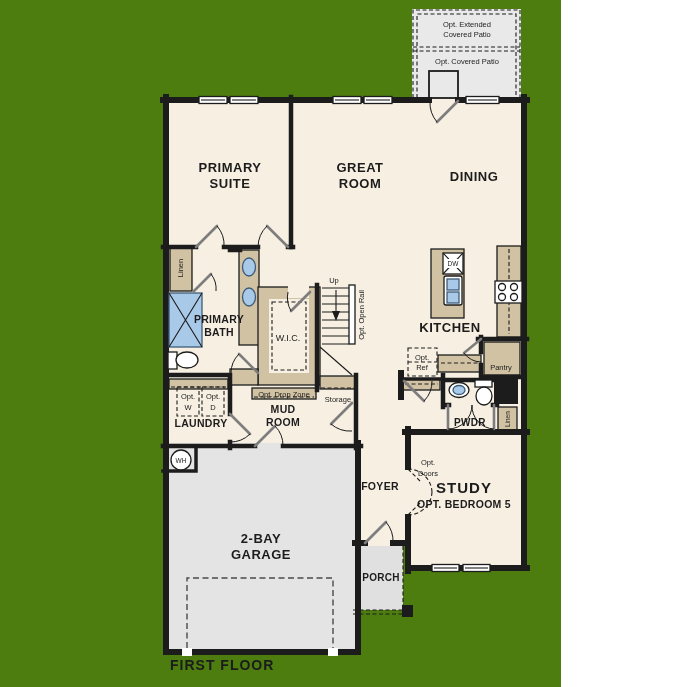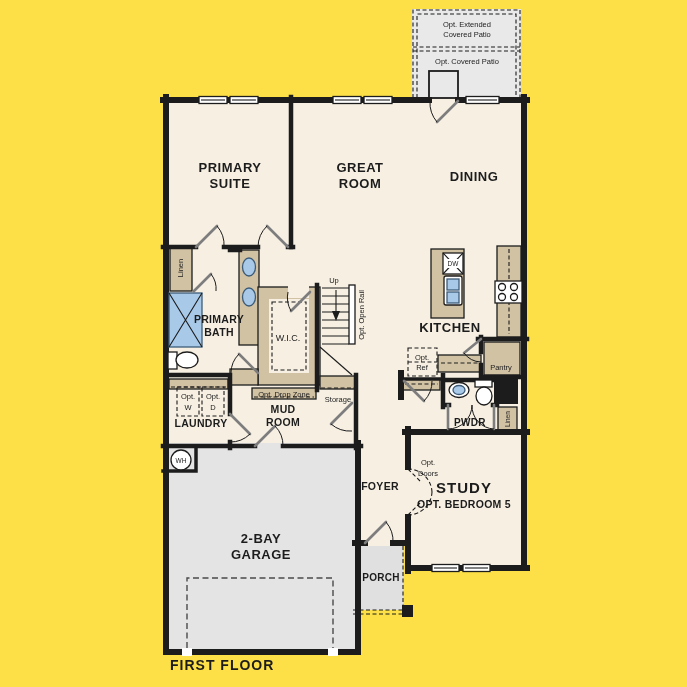--- a/index.html
+++ b/index.html
@@ -1,16 +1,16 @@
 <!DOCTYPE html>
 <html><head>
 <meta charset="utf-8">
 <style>
   html,body{margin:0;padding:0;background:#ffffff;}
-  .page{width:687px;height:687px;position:relative;background:#fde047;}
+  .page{width:561px;height:687px;position:relative;background:#4d7c0f;}
   svg{display:block;}
   .wall{stroke:#1c1c1c;fill:none;}
   .w6{stroke-width:6;stroke-linecap:square;}
   .w5{stroke-width:4.5;stroke-linecap:square;}
   .w4{stroke-width:3.5;stroke-linecap:square;}
   .tan{fill:#d2c2a4;stroke:#1c1c1c;stroke-width:1.3;}
   .blue{fill:#a9c9e9;stroke:#3d5c78;stroke-width:1.3;}
   .wht{fill:#ffffff;stroke:#1c1c1c;stroke-width:1.3;}
   .dash{fill:none;stroke:#1c1c1c;stroke-width:1.1;stroke-dasharray:4,2.5;}
   .dashg{fill:none;stroke:#4a4a4a;stroke-width:1.4;stroke-dasharray:6,3.5;}

